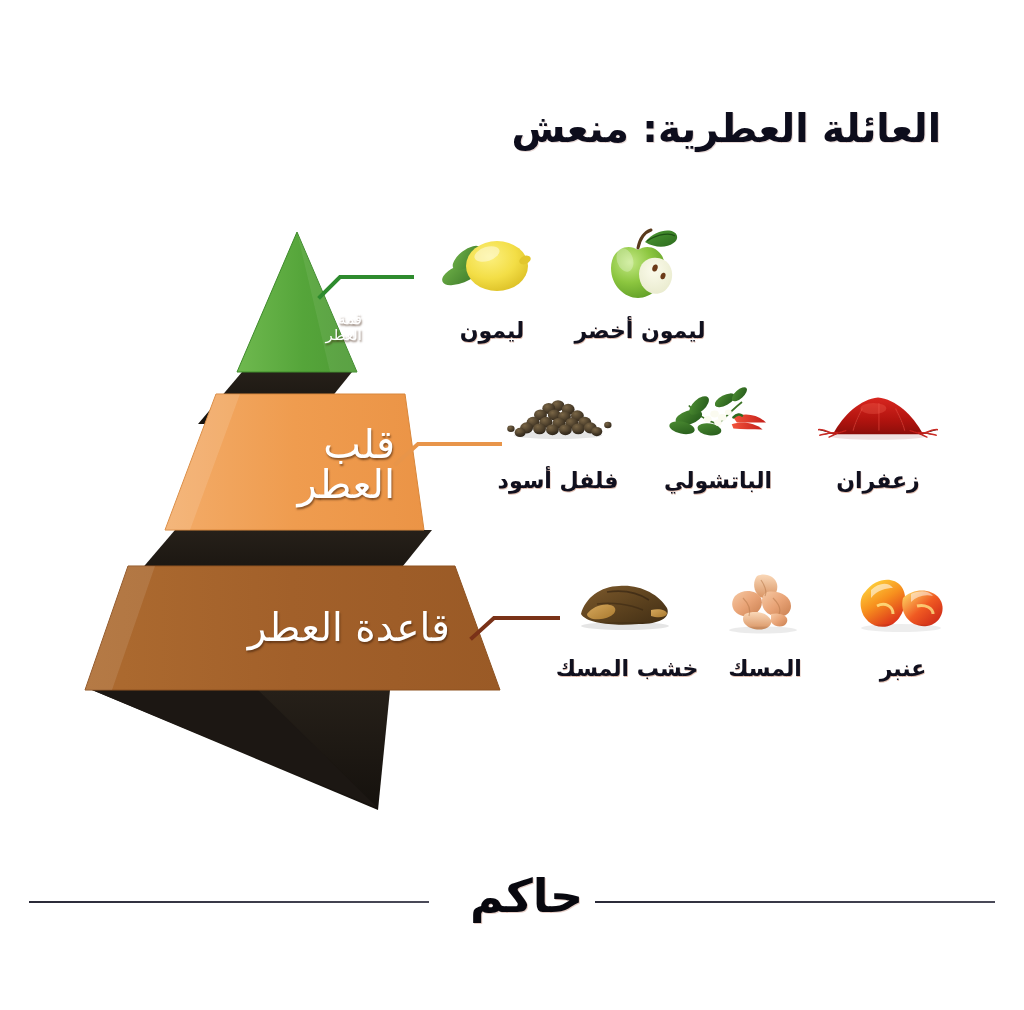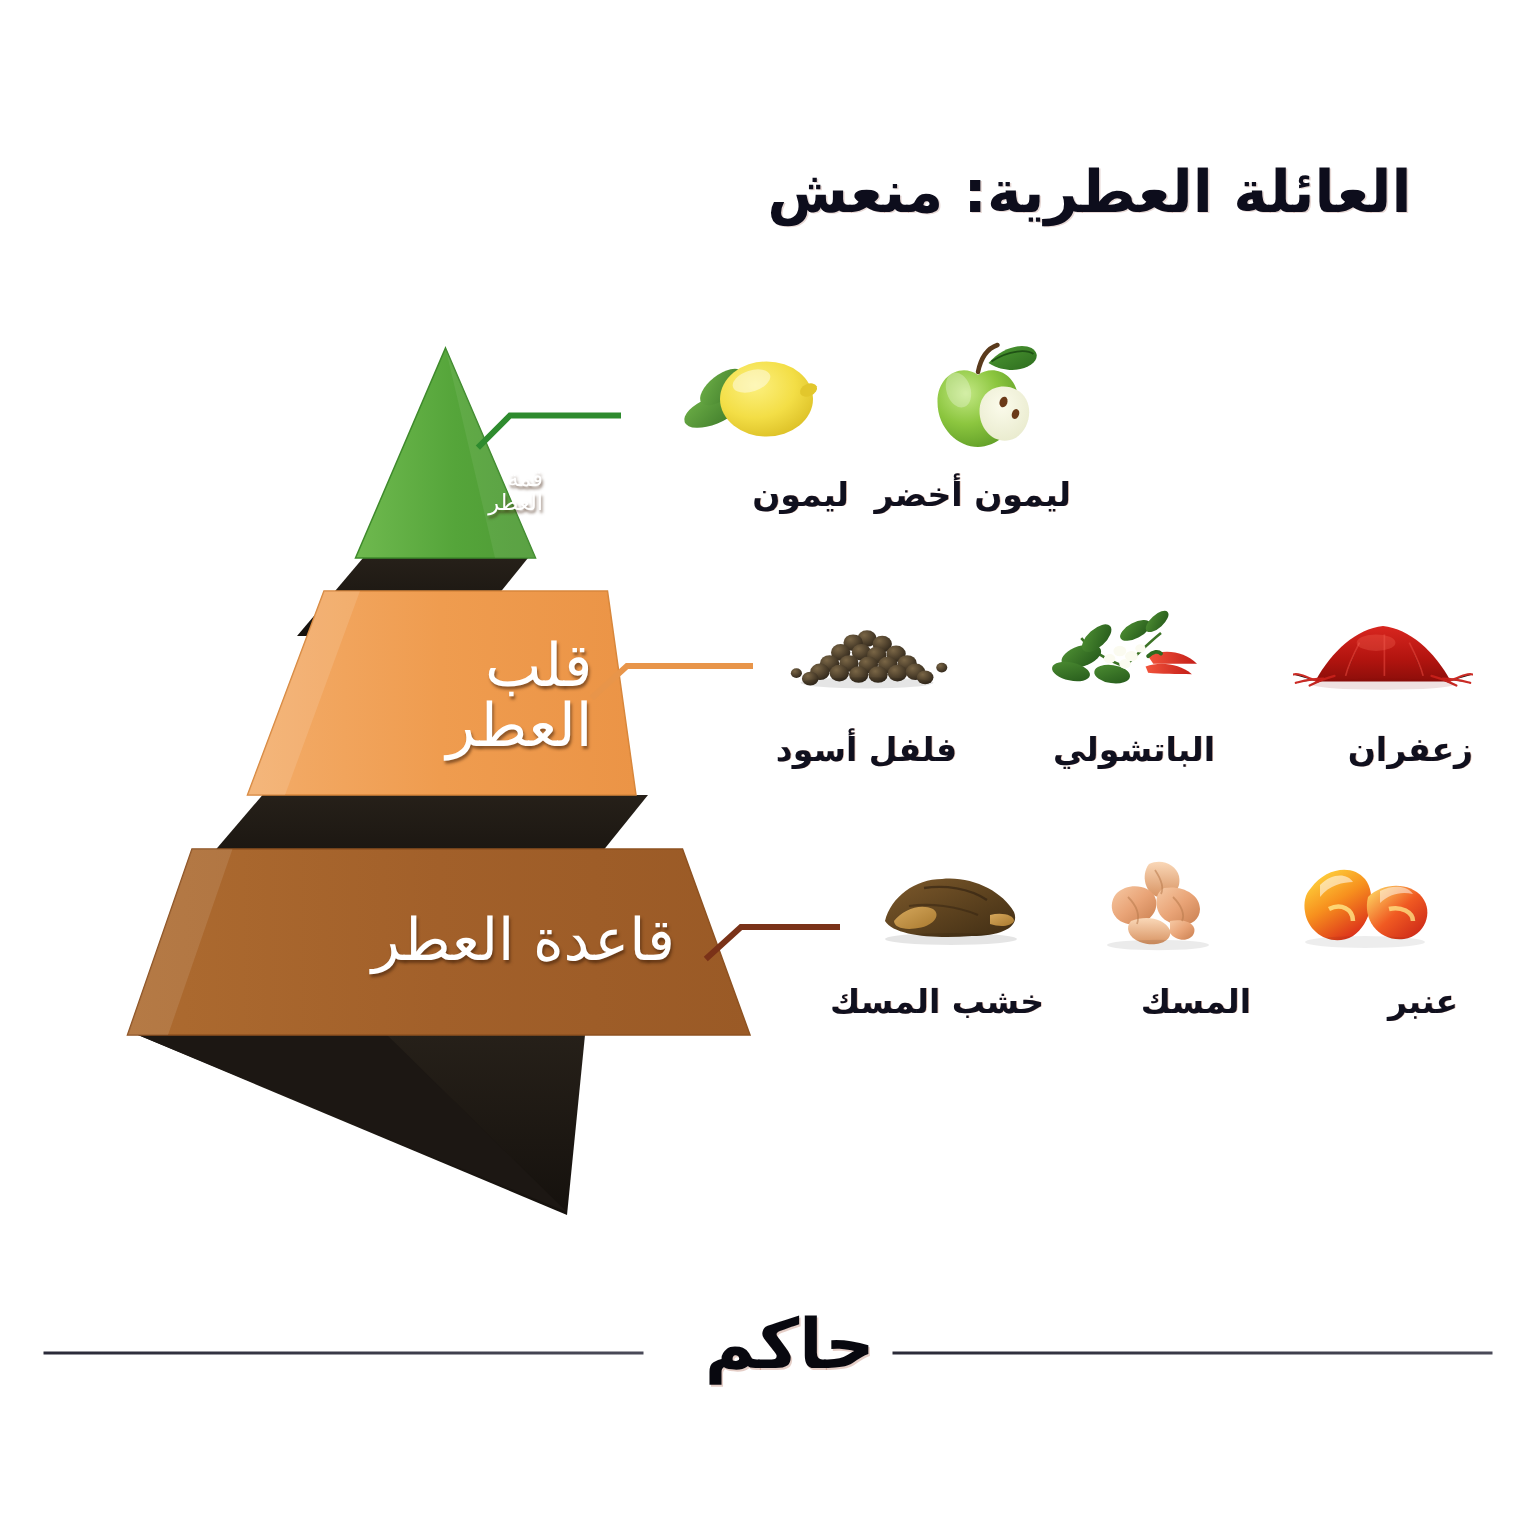--- a/index.html
+++ b/index.html
@@ -82,42 +82,42 @@
     display: flex;
     flex-direction: row-reverse;
     align-items: flex-start;
     justify-content: flex-start;
     direction: rtl;
   }
   .note-item {
     width: 128px;
     display: flex;
     flex-direction: column;
-    align-items: flex-start;
+    align-items: center;
   }
   .note-art {
     height: 82px;
     width: 120px;
     position: relative;
     display: flex;
     align-items: flex-end;
     justify-content: center;
   }
   .note-caption {
     margin-top: 14px;
     font-size: 22px;
     font-weight: bold;
     color: #10101e;
     direction: rtl;
     white-space: nowrap;
     text-shadow: 0.5px 0.5px 0 rgba(170,70,30,0.35);
   }
 
   #row-top  { top: 222px; left: 418px; }
-  #row-mid  { top: 392px; left: 478px; gap: 12px; }
+  #row-mid  { top: 372px; left: 478px; }
   #row-base { top: 560px; left: 558px; }
 
   #row-top .note-item  { width: 148px; }
   #row-mid .note-item  { width: 160px; }
   #row-base .note-item { width: 138px; }
 
   
   #footer {
     position: absolute;
     left: 0;

